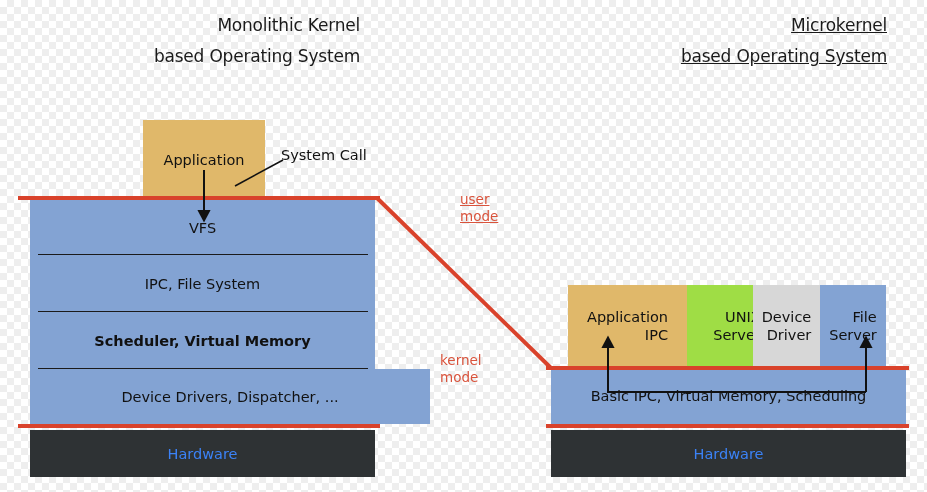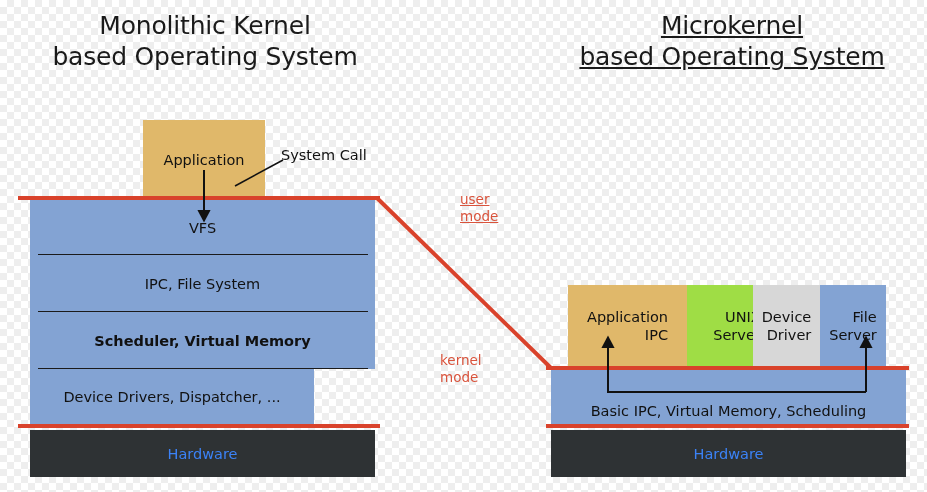--- a/index.html
+++ b/index.html
@@ -17,23 +17,23 @@
     background-color: #ffffff;
     background-image:
       linear-gradient(45deg, #eeeeee 25%, transparent 25%, transparent 75%, #eeeeee 75%, #eeeeee),
       linear-gradient(45deg, #eeeeee 25%, transparent 25%, transparent 75%, #eeeeee 75%, #eeeeee);
     background-size: 14px 14px;
     background-position: 0 0, 7px 7px;
   }
 
   .title {
     position: absolute;
-    text-align: center;
+    text-align: right;
     color: #1a1a1a;
-    font-size: 25px;
+    font-size: 17px;
     line-height: 31px;
     letter-spacing: -0.2px;
     white-space: pre-line;
   }
 
   .box {
     position: absolute;
     box-sizing: border-box;
     display: flex;
     align-items: center;
@@ -97,38 +97,38 @@
   <div class="title" style="left:577px; top:10px; width:310px;text-decoration:underline;">Microkernel
 based Operating System</div>
 
   <div class="box tan" style="left:143px; top:120px; width:122px; height:79px;">Application</div>
 
   <div class="syscall-label" style="left:281px; top:146px;">System Call</div>
 
   <div class="box blue" style="left:30px; top:200px; width:345px; height:55px;">VFS</div>
   <div class="box blue" style="left:30px; top:255px; width:345px; height:57px;">IPC, File System</div>
   <div class="box blue" style="left:30px; top:312px; width:345px; height:57px;font-weight:bold;">Scheduler, Virtual Memory</div>
-  <div class="box blue" style="left:30px; top:369px; width:284px; height:55px;">Device Drivers, Dispatcher, ...</div>
+  <div class="box blue" style="left:30px; top:369px; width:400px; height:55px;">Device Drivers, Dispatcher, ...</div>
 
   <div class="divider" style="left:38px; top:254px; width:330px;"></div>
   <div class="divider" style="left:38px; top:311px; width:330px;"></div>
   <div class="divider" style="left:38px; top:368px; width:330px;"></div>
 
   <div class="box hw" style="left:30px; top:430px; width:345px; height:47px;">Hardware</div>
 
   <div class="box tan" style="left:568px; top:285px; width:119px; height:82px;">Application
 IPC</div>
   <div class="box green" style="left:687px; top:285px; width:66px; height:82px;">UNIX
 Server</div>
   <div class="box grey" style="left:753px; top:285px; width:67px; height:82px;">Device
 Driver</div>
   <div class="box blue" style="left:820px; top:285px; width:66px; height:82px;">File
 Server</div>
 
-  <div class="box blue" style="left:551px; top:370px; width:355px; height:54px; align-items:flex-end; padding-bottom:4px;">Basic IPC, Virtual Memory, Scheduling</div>
+  <div class="box blue" style="left:551px; top:370px; width:355px; height:54px; align-items:flex-end; padding-bottom:19px;">Basic IPC, Virtual Memory, Scheduling</div>
 
   <div class="box hw" style="left:551px; top:430px; width:355px; height:47px;">Hardware</div>
 
   <div class="redline" style="left:18px; top:196px; width:362px; height:4px;"></div>
 
   <div class="redline" style="left:546px; top:366px; width:363px; height:4px;"></div>
 
   <div class="redline" style="left:18px; top:424px; width:362px; height:4px;"></div>
 
   <div class="redline" style="left:546px; top:424px; width:363px; height:4px;"></div>

